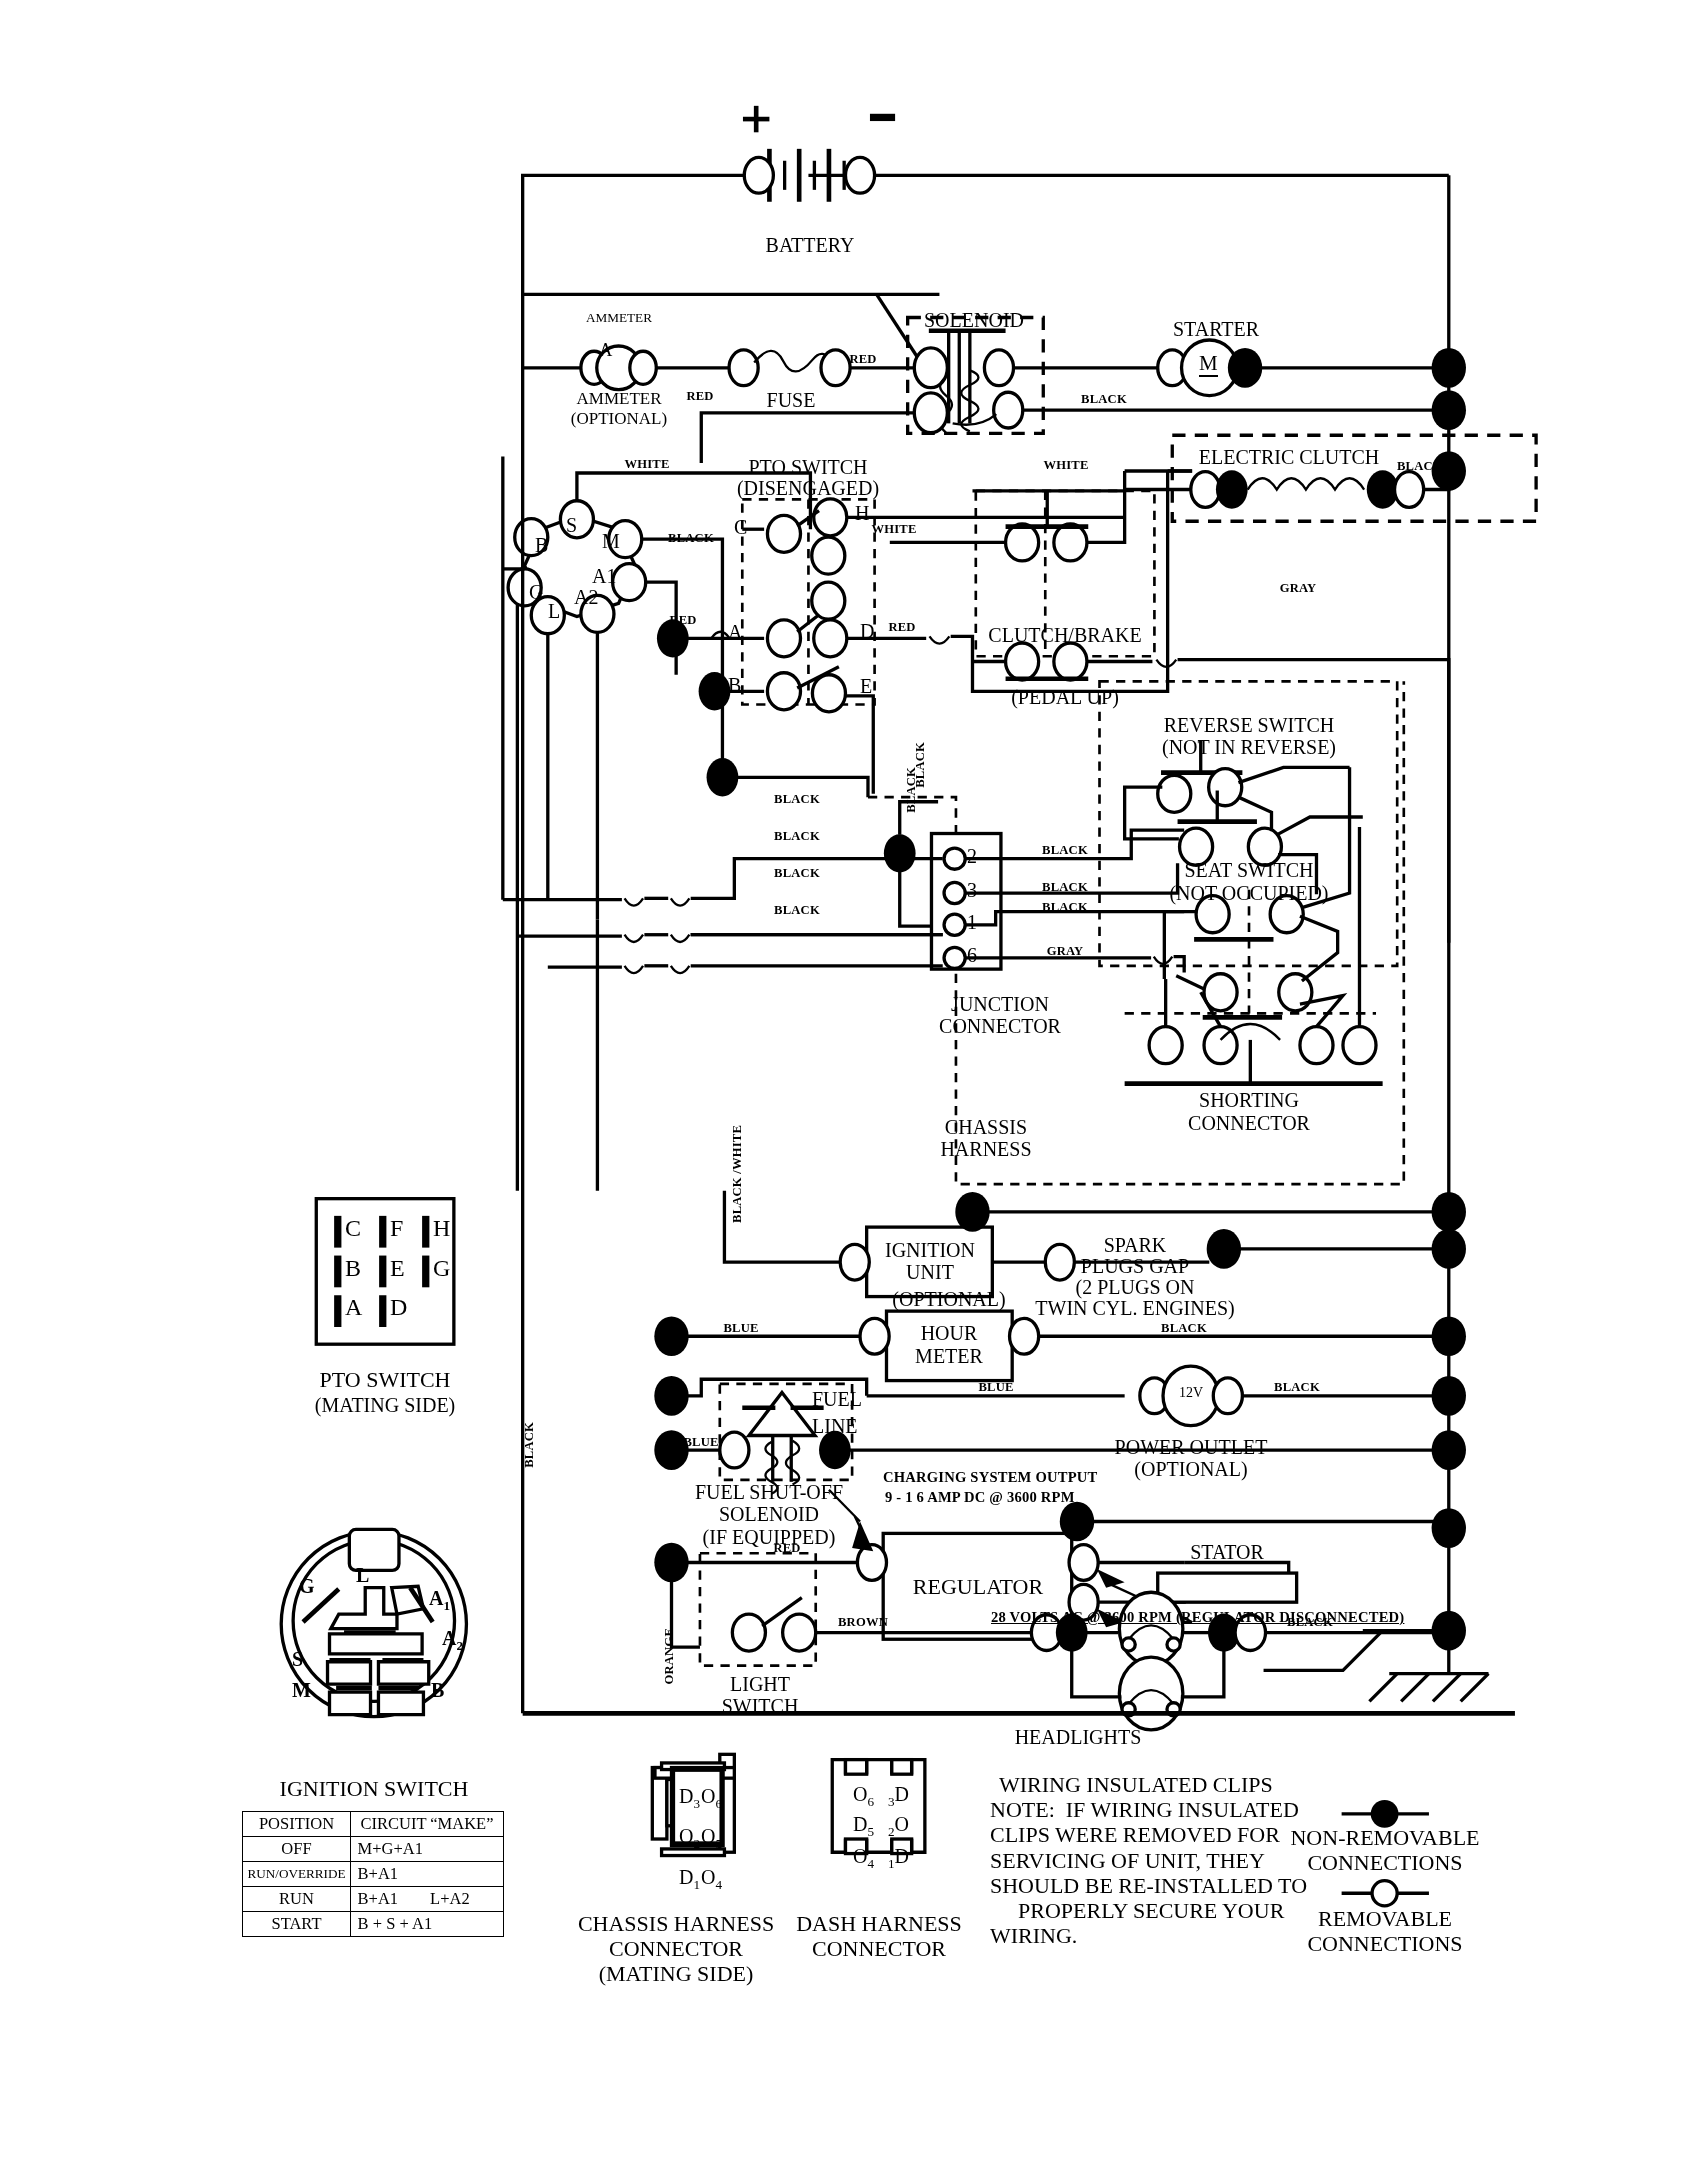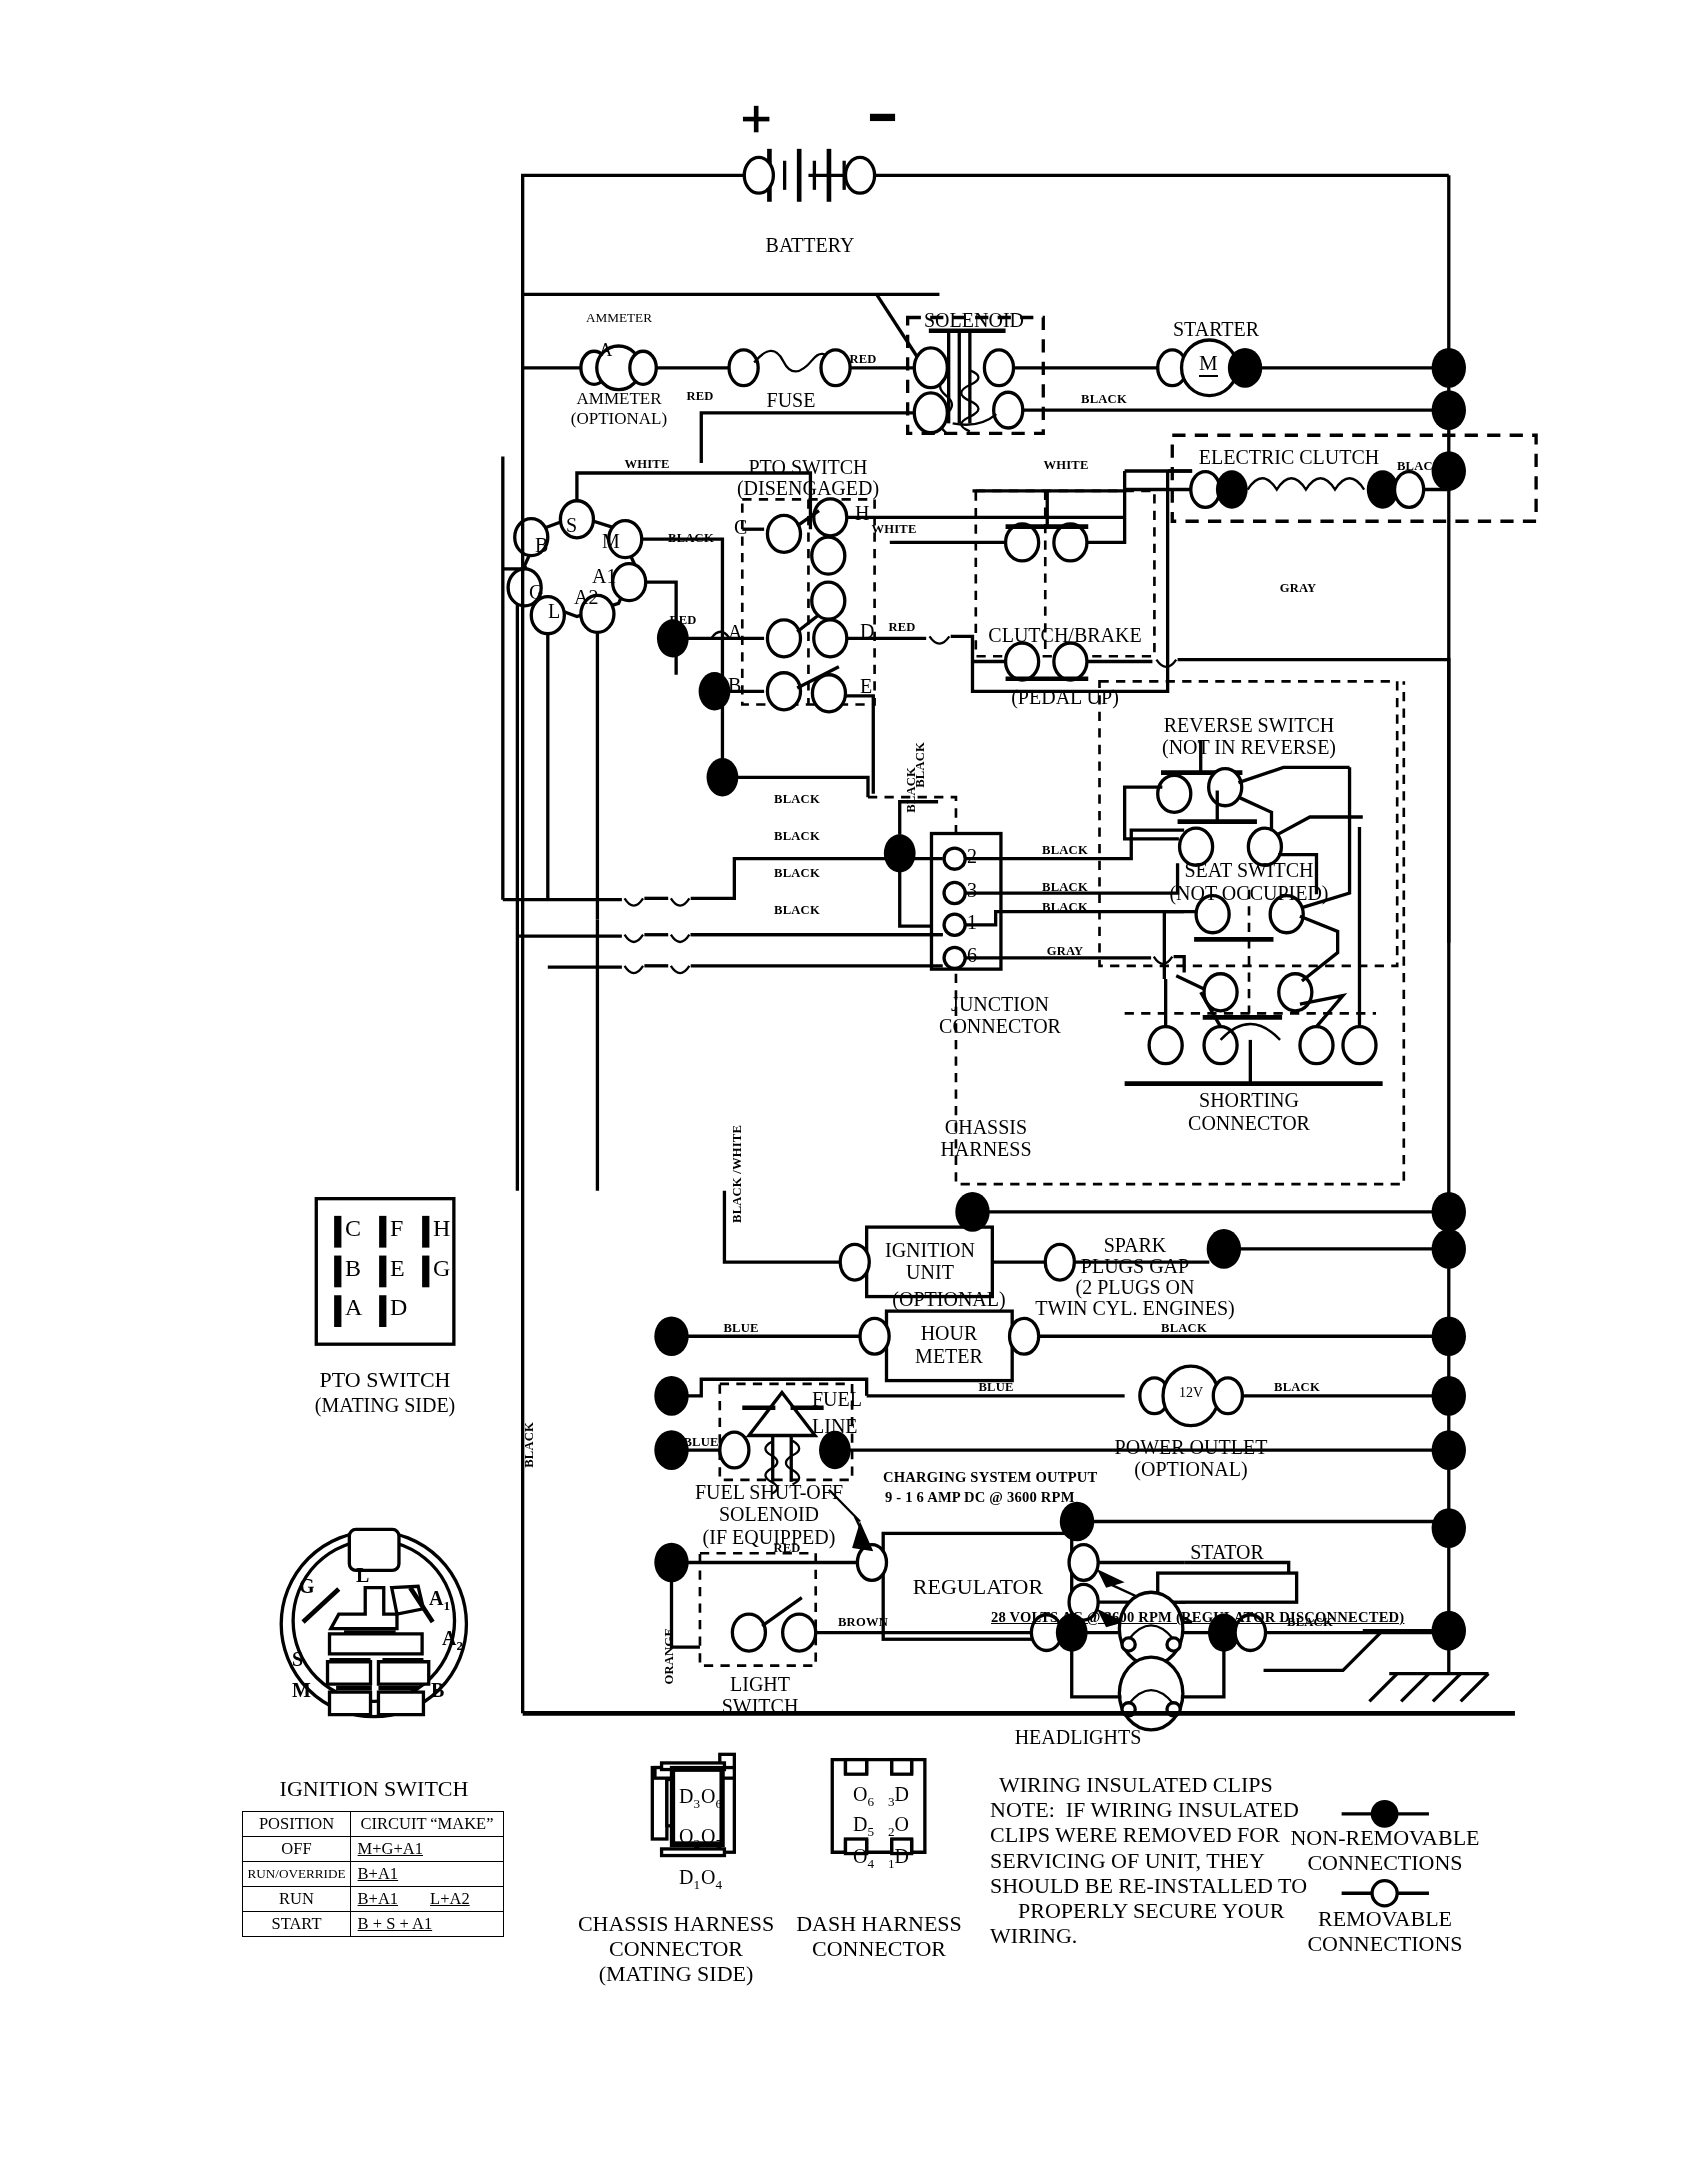--- a/index.html
+++ b/index.html
@@ -8,21 +8,21 @@
   svg{position:absolute;left:0;top:0;}
   .lbl{position:absolute;font-family:"Liberation Serif",serif;color:#000;white-space:pre;line-height:1.08;}
   .t-sm{font-size:12.6px;font-weight:bold;letter-spacing:0.2px;}
   .t-md{font-size:17px;}
   .t-lg{font-size:20px;}
   .t-xl{font-size:22px;}
   .ctr{text-align:center;transform:translateX(-50%);}
   .vert{transform-origin:0 0;}
   table.ig{position:absolute;border-collapse:collapse;font-family:"Liberation Serif",serif;}
   table.ig td,table.ig th{border:1.3px solid #000;padding:2px 4px;font-weight:normal;font-size:16.5px;text-align:center;}
-  table.ig td.lft{text-align:left;padding-left:6.6px;text-decoration:underline;}
+  table.ig td.lft{text-align:left;padding-left:6.6px;}
 </style>
 </head>
 <body>
 
 <div id="stage">
 
 <svg width="1687" height="2183" viewBox="0 0 2550 3300">
   <defs>
     <style>
       .w{stroke:#000;stroke-width:5;fill:none;}

